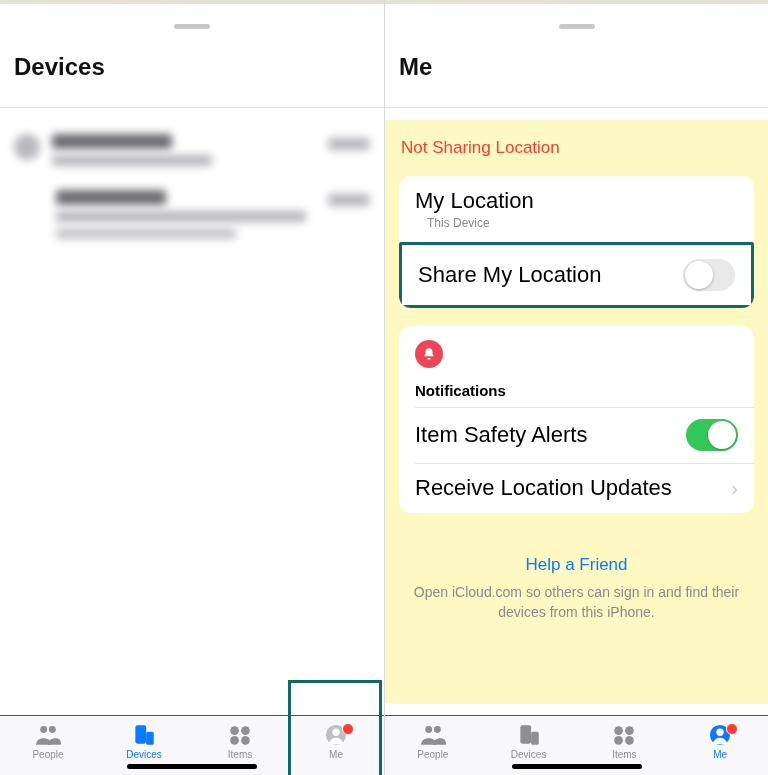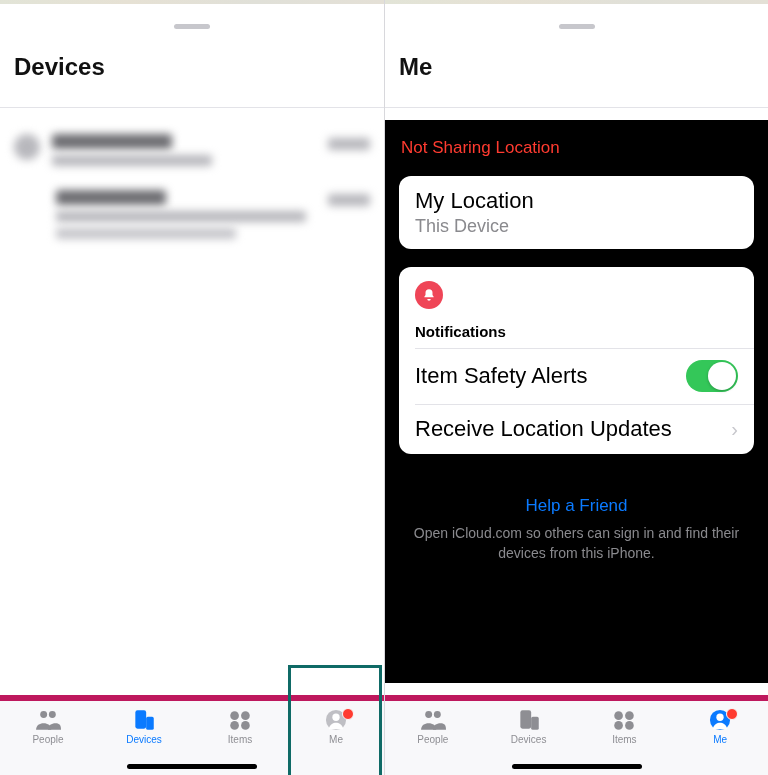--- a/index.html
+++ b/index.html
@@ -5,21 +5,21 @@
   * { box-sizing: border-box; margin: 0; padding: 0; }
   html, body { width: 768px; height: 775px; font-family: -apple-system, "Helvetica Neue", Arial, sans-serif; background: #f2f2f7; overflow: hidden; }
   .wrap { display: flex; width: 100%; height: 100%; }
   .pane { flex: 1 1 50%; display: flex; flex-direction: column; position: relative; background: #fff; gap: 12px; }
   .pane + .pane { border-left: 1px solid #d8d8dc; }
   .map-strip { height: 4px; background: linear-gradient(90deg,#e2e4d7,#e6e1d4,#e0e0d8,#e4e0d6); }
   .grabber { width: 36px; height: 5px; border-radius: 3px; background: #c7c7cc; margin: 8px auto 6px; }
   .sheet-header { padding: 6px 14px 14px; }
   .sheet-title { font-size: 24px; font-weight: 700; color: #111; }
   .divider-thin { height: 1px; background: #e3e3e8; }
-  .content { flex: 1 1 auto; overflow: hidden; background: #000000; }
+  .content { flex: 1 1 auto; overflow: hidden; background: #fef9c3; }
   .content.devices { background: #fff; }
 
   
   .dev-row { display: flex; align-items: flex-start; padding: 14px 14px 10px; }
   .dev-avatar { width: 26px; height: 26px; border-radius: 50%; background: #b8b8bd; filter: blur(4px); margin-right: 12px; flex:0 0 auto; }
   .dev-text { flex:1; }
   .dev-title { width: 120px; height: 15px; background: #6b6b70; border-radius: 3px; filter: blur(4px); margin-bottom: 6px; }
   .dev-sub { width: 160px; height: 11px; background: #b6b6bb; border-radius: 3px; filter: blur(4px); }
   .dev-right { width: 42px; height: 12px; background:#b6b6bb; border-radius:3px; filter: blur(4px); margin-top:4px;}
   .dev-row.secondary { padding-left: 56px; }
@@ -27,38 +27,38 @@
   .dev-row.secondary .dev-sub { width: 250px; }
   .dev-row.secondary .dev-sub2 { width: 180px; height: 11px; background: #c4c4c9; border-radius: 3px; filter: blur(4px); margin-top:6px;}
 
   
   .status-line { padding: 18px 16px; font-size: 17px; color: #ff3b30; }
   .card { margin: 10px 14px 18px; background: #fff; border-radius: 12px; overflow: hidden; }
   .cell { display:flex; align-items:center; padding: 12px 16px; min-height: 50px; position: relative; }
   .cell + .cell::before, .divider-in::before { content:""; position:absolute; left:16px; right:0; top:0; height:1px; background:#e3e3e8;}
   .cell-text { flex:1; }
   .cell-title { font-size: 22px; color: #000; }
-  .cell-sub { font-size: 18px; color: #8a8a8e; margin-top:2px; }
+  .cell-sub { font-size: 12px; color: #8a8a8e; margin-top:2px;margin-left:12px; }
   .chevron { color:#c7c7cc; font-size:20px; line-height:1; }
   .toggle { width: 52px; height: 32px; border-radius: 16px; position: relative; flex:0 0 auto; }
   .toggle .knob { position:absolute; top:2px; width:28px; height:28px; border-radius:50%; background:#fff; box-shadow:0 1px 3px rgba(0,0,0,.25); transition:.2s;}
   .toggle.off { background:#e9e9ea; }
   .toggle.off .knob { left:2px; }
   .toggle.on { background:#34c759; }
   .toggle.on .knob { left:22px; }
   .highlight-cell { border:3px solid #0f6a66; border-radius:2px; }
   .notif-header { padding: 14px 16px 8px; }
   .bell-badge { width:28px; height:28px; border-radius:50%; background:#ef4557; display:flex; align-items:center; justify-content:center; color:#fff; margin-bottom:14px;}
   .notif-title { font-size:15px; font-weight:700; color:#000; }
   .help-block { text-align:center; padding: 24px 20px 0; }
   .help-link { color:#0a7aff; font-size:17px; display:inline-block; margin-bottom:8px;text-align:right;}
   .help-sub { color:#8a8a8e; font-size:14px; line-height:1.4;}
 
   
-  .tabbar { height: 80px; border-top:6px solid #be185d; background:rgba(248,248,250,.97); display:flex; align-items:flex-start; padding-top:8px;}
+  .tabbar { height: 60px; border-top:1px solid #be185d; background:rgba(248,248,250,.97); display:flex; align-items:flex-start; padding-top:8px;}
   .tab { flex:1; display:flex; flex-direction:column; align-items:center; gap:3px; color:#8e8e93; font-size:10px; position:relative;}
   .tab.active { color:#0a7aff; }
   .tab svg, .tab .glyph { width:26px; height:22px; }
   .badge-dot { width:12px; height:12px; border-radius:50%; background:#ff3b30; position:absolute; top:-1px; right:calc(50% - 18px); border:1.5px solid #f8f8fa;}
   .home-indicator { position:absolute; bottom:6px; left:50%; transform:translateX(-50%); width:130px; height:5px; border-radius:3px; background:#000;}
 
   
   .tab-highlight { position:absolute; border:3px solid #0f6a66; pointer-events:none;}
 </style>
 </head>
@@ -141,20 +141,28 @@
     <div class="content">
       <div class="status-line">Not Sharing Location</div>
 
       <div class="card" style="margin-top:0;">
         <div class="cell">
           <div class="cell-text">
             <div class="cell-title">My Location</div>
             <div class="cell-sub">This Device</div>
           </div>
         </div>
+        <div class="cell highlight-cell" style="padding:14px 16px;">
+          <div class="cell-text">
+            <div class="cell-title">Share My Location</div>
+          </div>
+          <div class="toggle off">
+              <div class="knob"></div>
+            </div>
+        </div>
       </div>
 
       <div class="card">
         <div class="notif-header">
           <div class="bell-badge">
             <svg width="14" height="14" viewBox="0 0 24 24" fill="#fff">
                 <path d="M12 2a6 6 0 0 0-6 6v4l-2 3v1h16v-1l-2-3V8a6 6 0 0 0-6-6zm0 20a3 3 0 0 0 3-3H9a3 3 0 0 0 3 3z"></path>
               </svg>
           </div>
           <div class="notif-title">Notifications</div>

